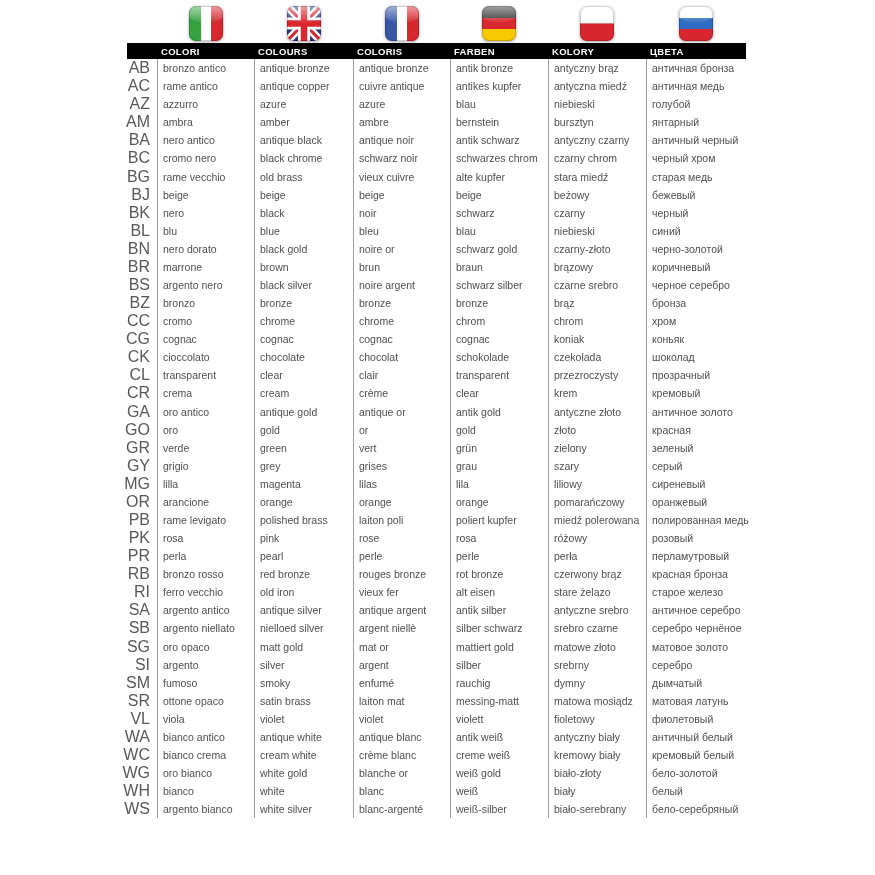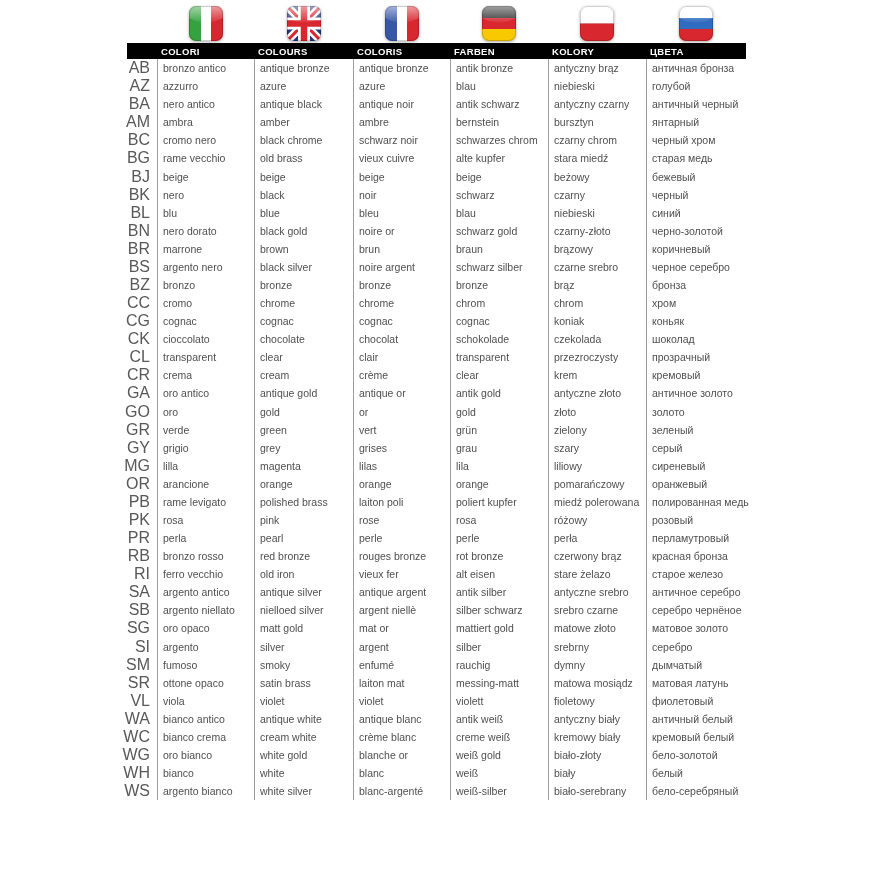--- a/index.html
+++ b/index.html
@@ -123,52 +123,61 @@
     <div class="row">
       <div class="cell code">AB</div>
       <div class="cell lang">bronzo antico</div>
       <div class="cell lang">antique bronze</div>
       <div class="cell lang">antique bronze</div>
       <div class="cell lang">antik bronze</div>
       <div class="cell lang">antyczny brąz</div>
       <div class="cell lang">античная бронза</div>
     </div>
 
+    <div class="row">
+      <div class="cell code">AC</div>
+      <div class="cell lang">rame antico</div>
+      <div class="cell lang">antique copper</div>
+      <div class="cell lang">cuivre antique</div>
+      <div class="cell lang">antikes kupfer</div>
+      <div class="cell lang">antyczna miedź</div>
+      <div class="cell lang">античная медь</div>
+    </div>
 
     <div class="row">
       <div class="cell code">AZ</div>
       <div class="cell lang">azzurro</div>
       <div class="cell lang">azure</div>
       <div class="cell lang">azure</div>
       <div class="cell lang">blau</div>
       <div class="cell lang">niebieski</div>
       <div class="cell lang">голубой</div>
     </div>
 
     <div class="row">
+      <div class="cell code">AM</div>
+      <div class="cell lang">ambra</div>
+      <div class="cell lang">amber</div>
+      <div class="cell lang">ambre</div>
+      <div class="cell lang">bernstein</div>
+      <div class="cell lang">bursztyn</div>
+      <div class="cell lang">янтарный</div>
+    </div>
+
+    <div class="row">
       <div class="cell code">BA</div>
       <div class="cell lang">nero antico</div>
       <div class="cell lang">antique black</div>
       <div class="cell lang">antique noir</div>
       <div class="cell lang">antik schwarz</div>
       <div class="cell lang">antyczny czarny</div>
       <div class="cell lang">античный черный</div>
     </div>
 
     <div class="row">
-      <div class="cell code">AM</div>
-      <div class="cell lang">ambra</div>
-      <div class="cell lang">amber</div>
-      <div class="cell lang">ambre</div>
-      <div class="cell lang">bernstein</div>
-      <div class="cell lang">bursztyn</div>
-      <div class="cell lang">янтарный</div>
-    </div>
-
-    <div class="row">
       <div class="cell code">BC</div>
       <div class="cell lang">cromo nero</div>
       <div class="cell lang">black chrome</div>
       <div class="cell lang">schwarz noir</div>
       <div class="cell lang">schwarzes chrom</div>
       <div class="cell lang">czarny chrom</div>
       <div class="cell lang">черный хром</div>
     </div>
 
     <div class="row">
@@ -311,21 +320,21 @@
       <div class="cell lang">античное золото</div>
     </div>
 
     <div class="row">
       <div class="cell code">GO</div>
       <div class="cell lang">oro</div>
       <div class="cell lang">gold</div>
       <div class="cell lang">or</div>
       <div class="cell lang">gold</div>
       <div class="cell lang">złoto</div>
-      <div class="cell lang">золото</div>
+      <div class="cell lang">красная</div>
     </div>
 
     <div class="row">
       <div class="cell code">GR</div>
       <div class="cell lang">verde</div>
       <div class="cell lang">green</div>
       <div class="cell lang">vert</div>
       <div class="cell lang">grün</div>
       <div class="cell lang">zielony</div>
       <div class="cell lang">зеленый</div>

